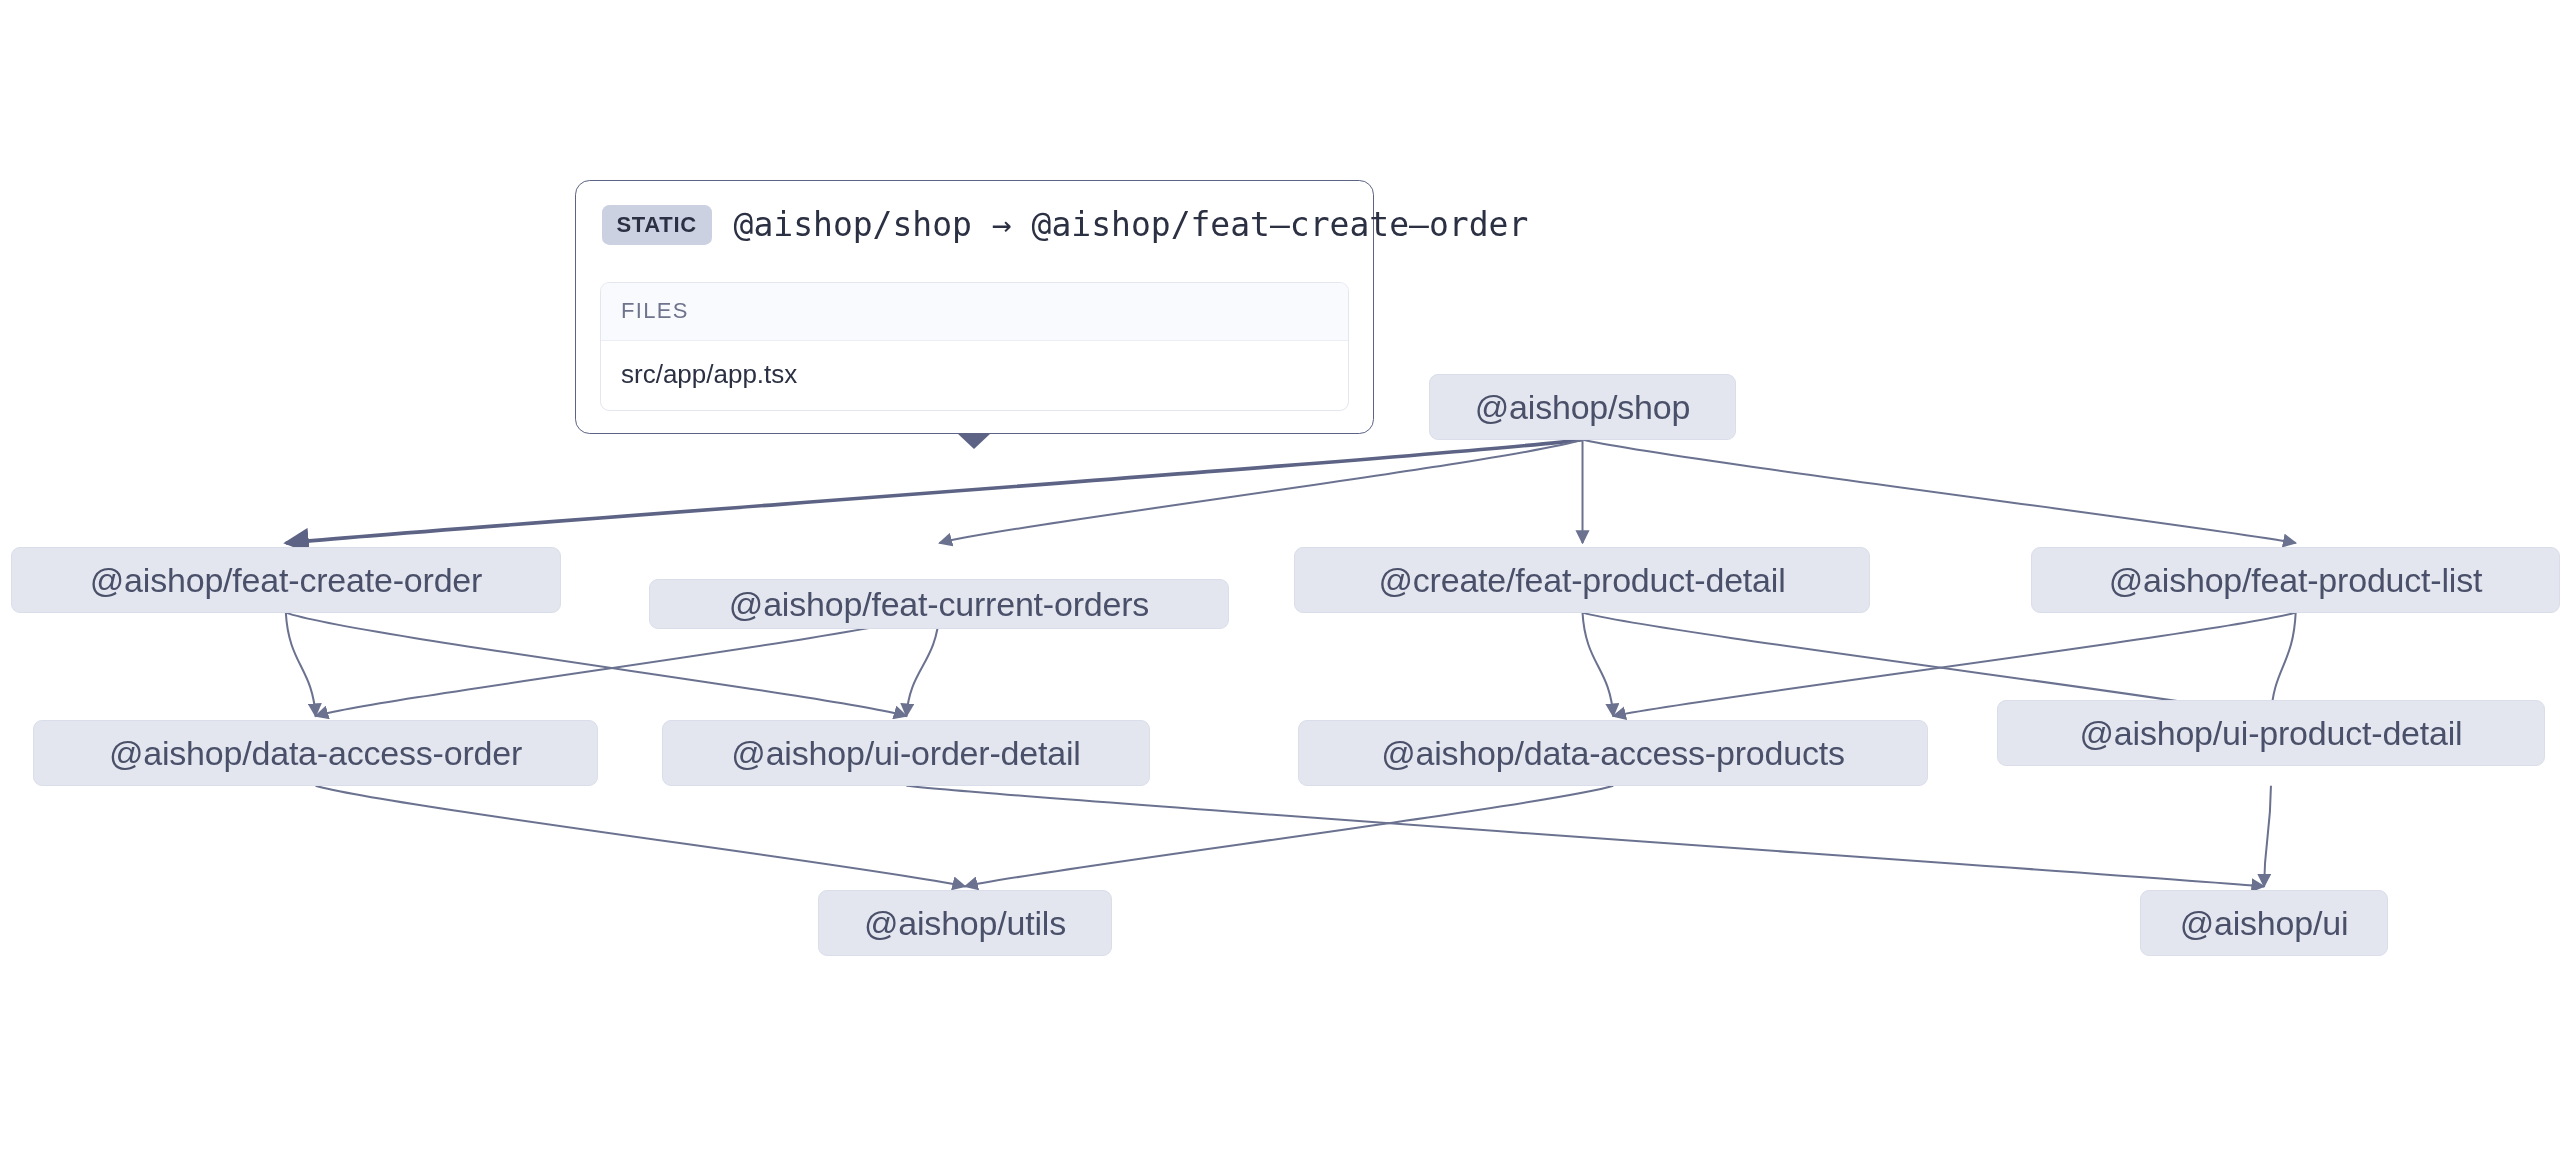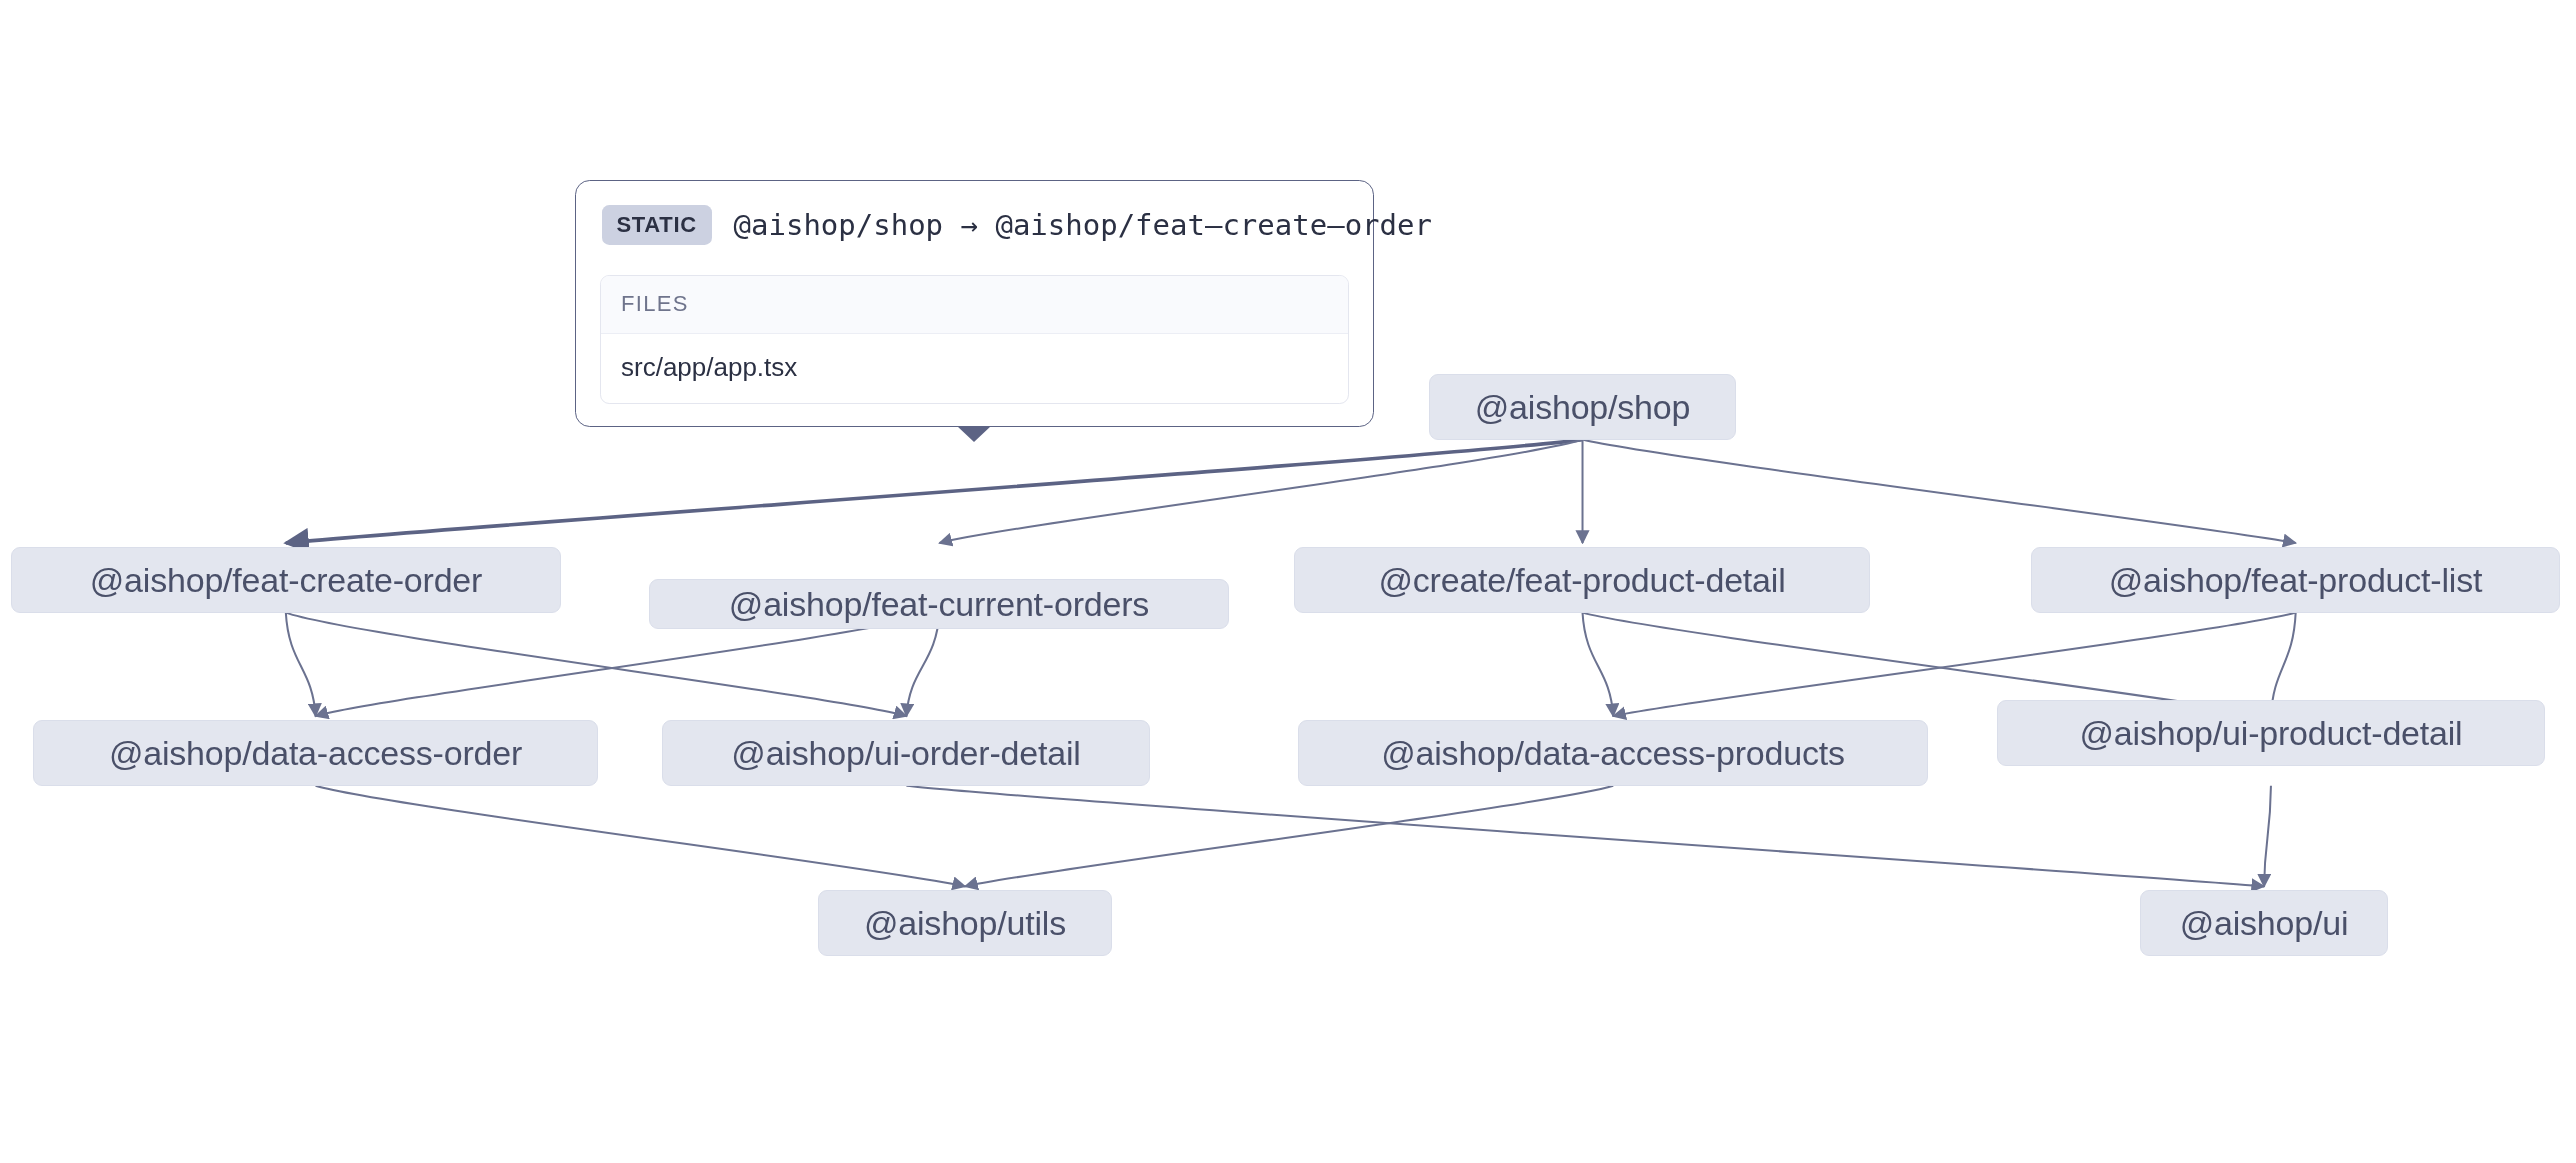--- a/index.html
+++ b/index.html
@@ -83,26 +83,26 @@
     border-radius: 7.3px;
     padding: 9.2px 14.7px;
     font-size: 22px;
     font-weight: bold;
     letter-spacing: 0.7px;
     line-height: 1;
     text-align: right;
   }
   .edge-label {
     font-family: "DejaVu Sans Mono", monospace;
-    font-size: 29px;
+    font-size: 33px;
     color: #2b3043;
     white-space: nowrap;
   }
   .files-panel {
-    margin-top: 24px;
+    margin-top: 31px;
     border: 0.9px solid #e4e6ef;
     border-radius: 9.2px;
     overflow: hidden;
     background: #ffffff;
   }
   .files-head {
     background: #f9fafd;
     border-bottom: 0.9px solid #eceef5;
     color: #6f748c;
     font-size: 22px;

